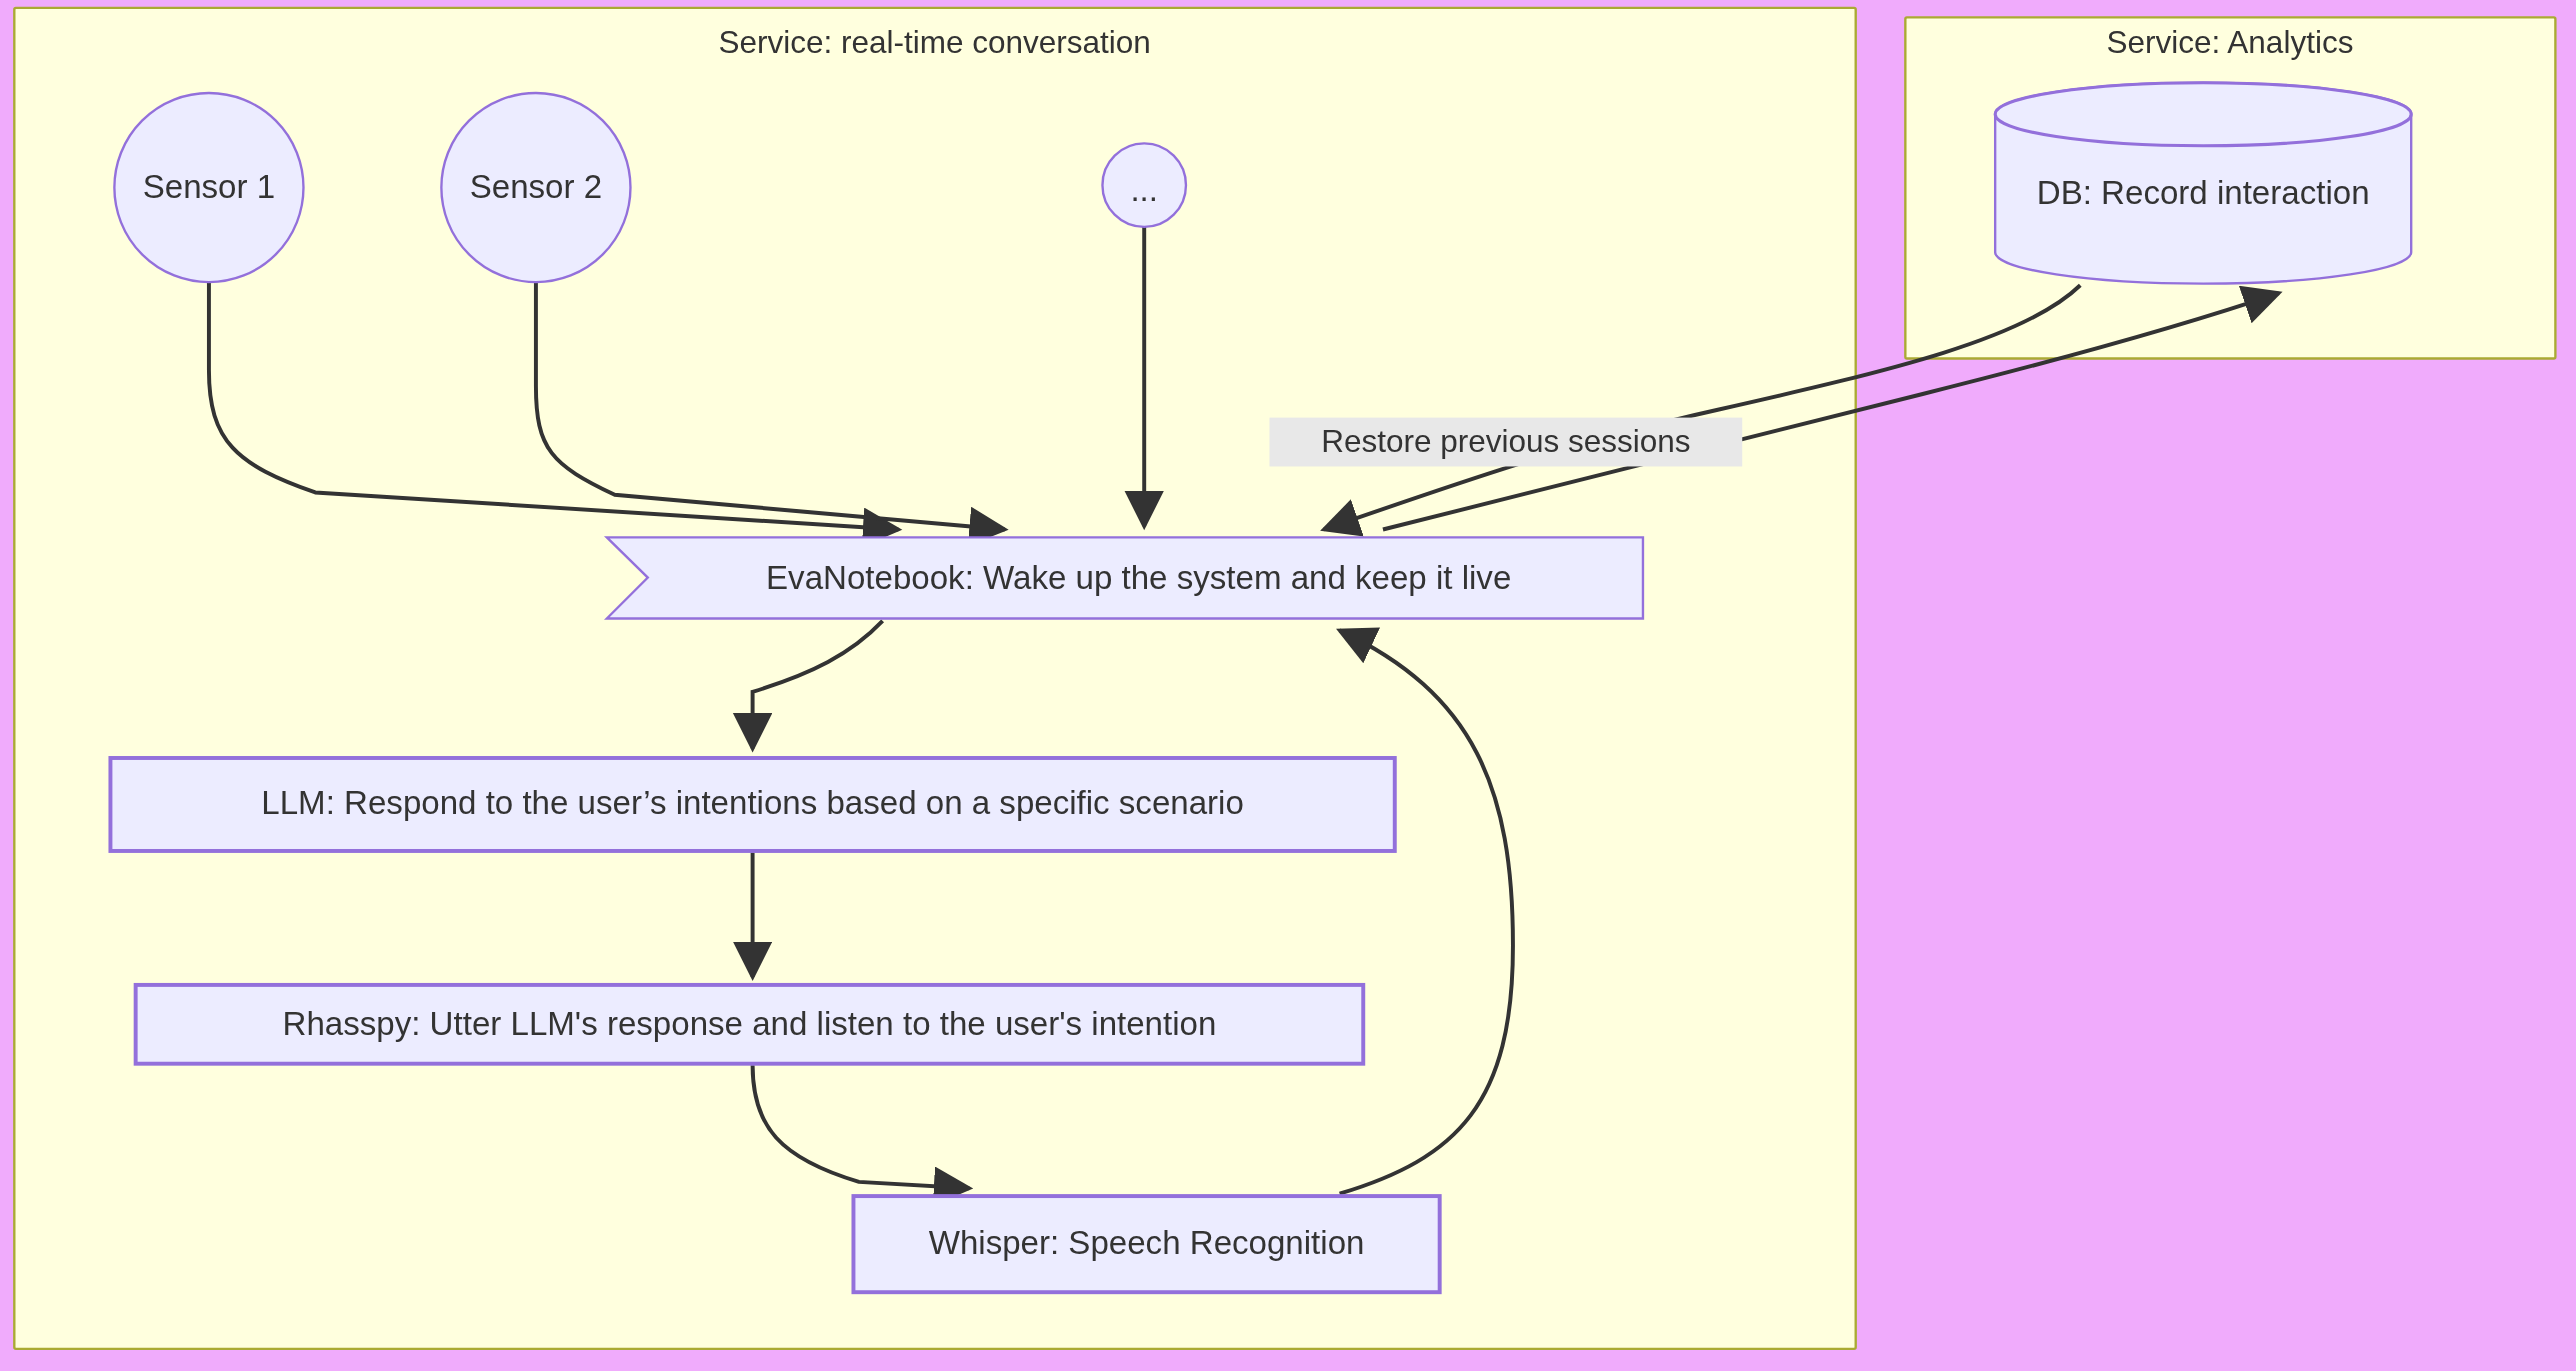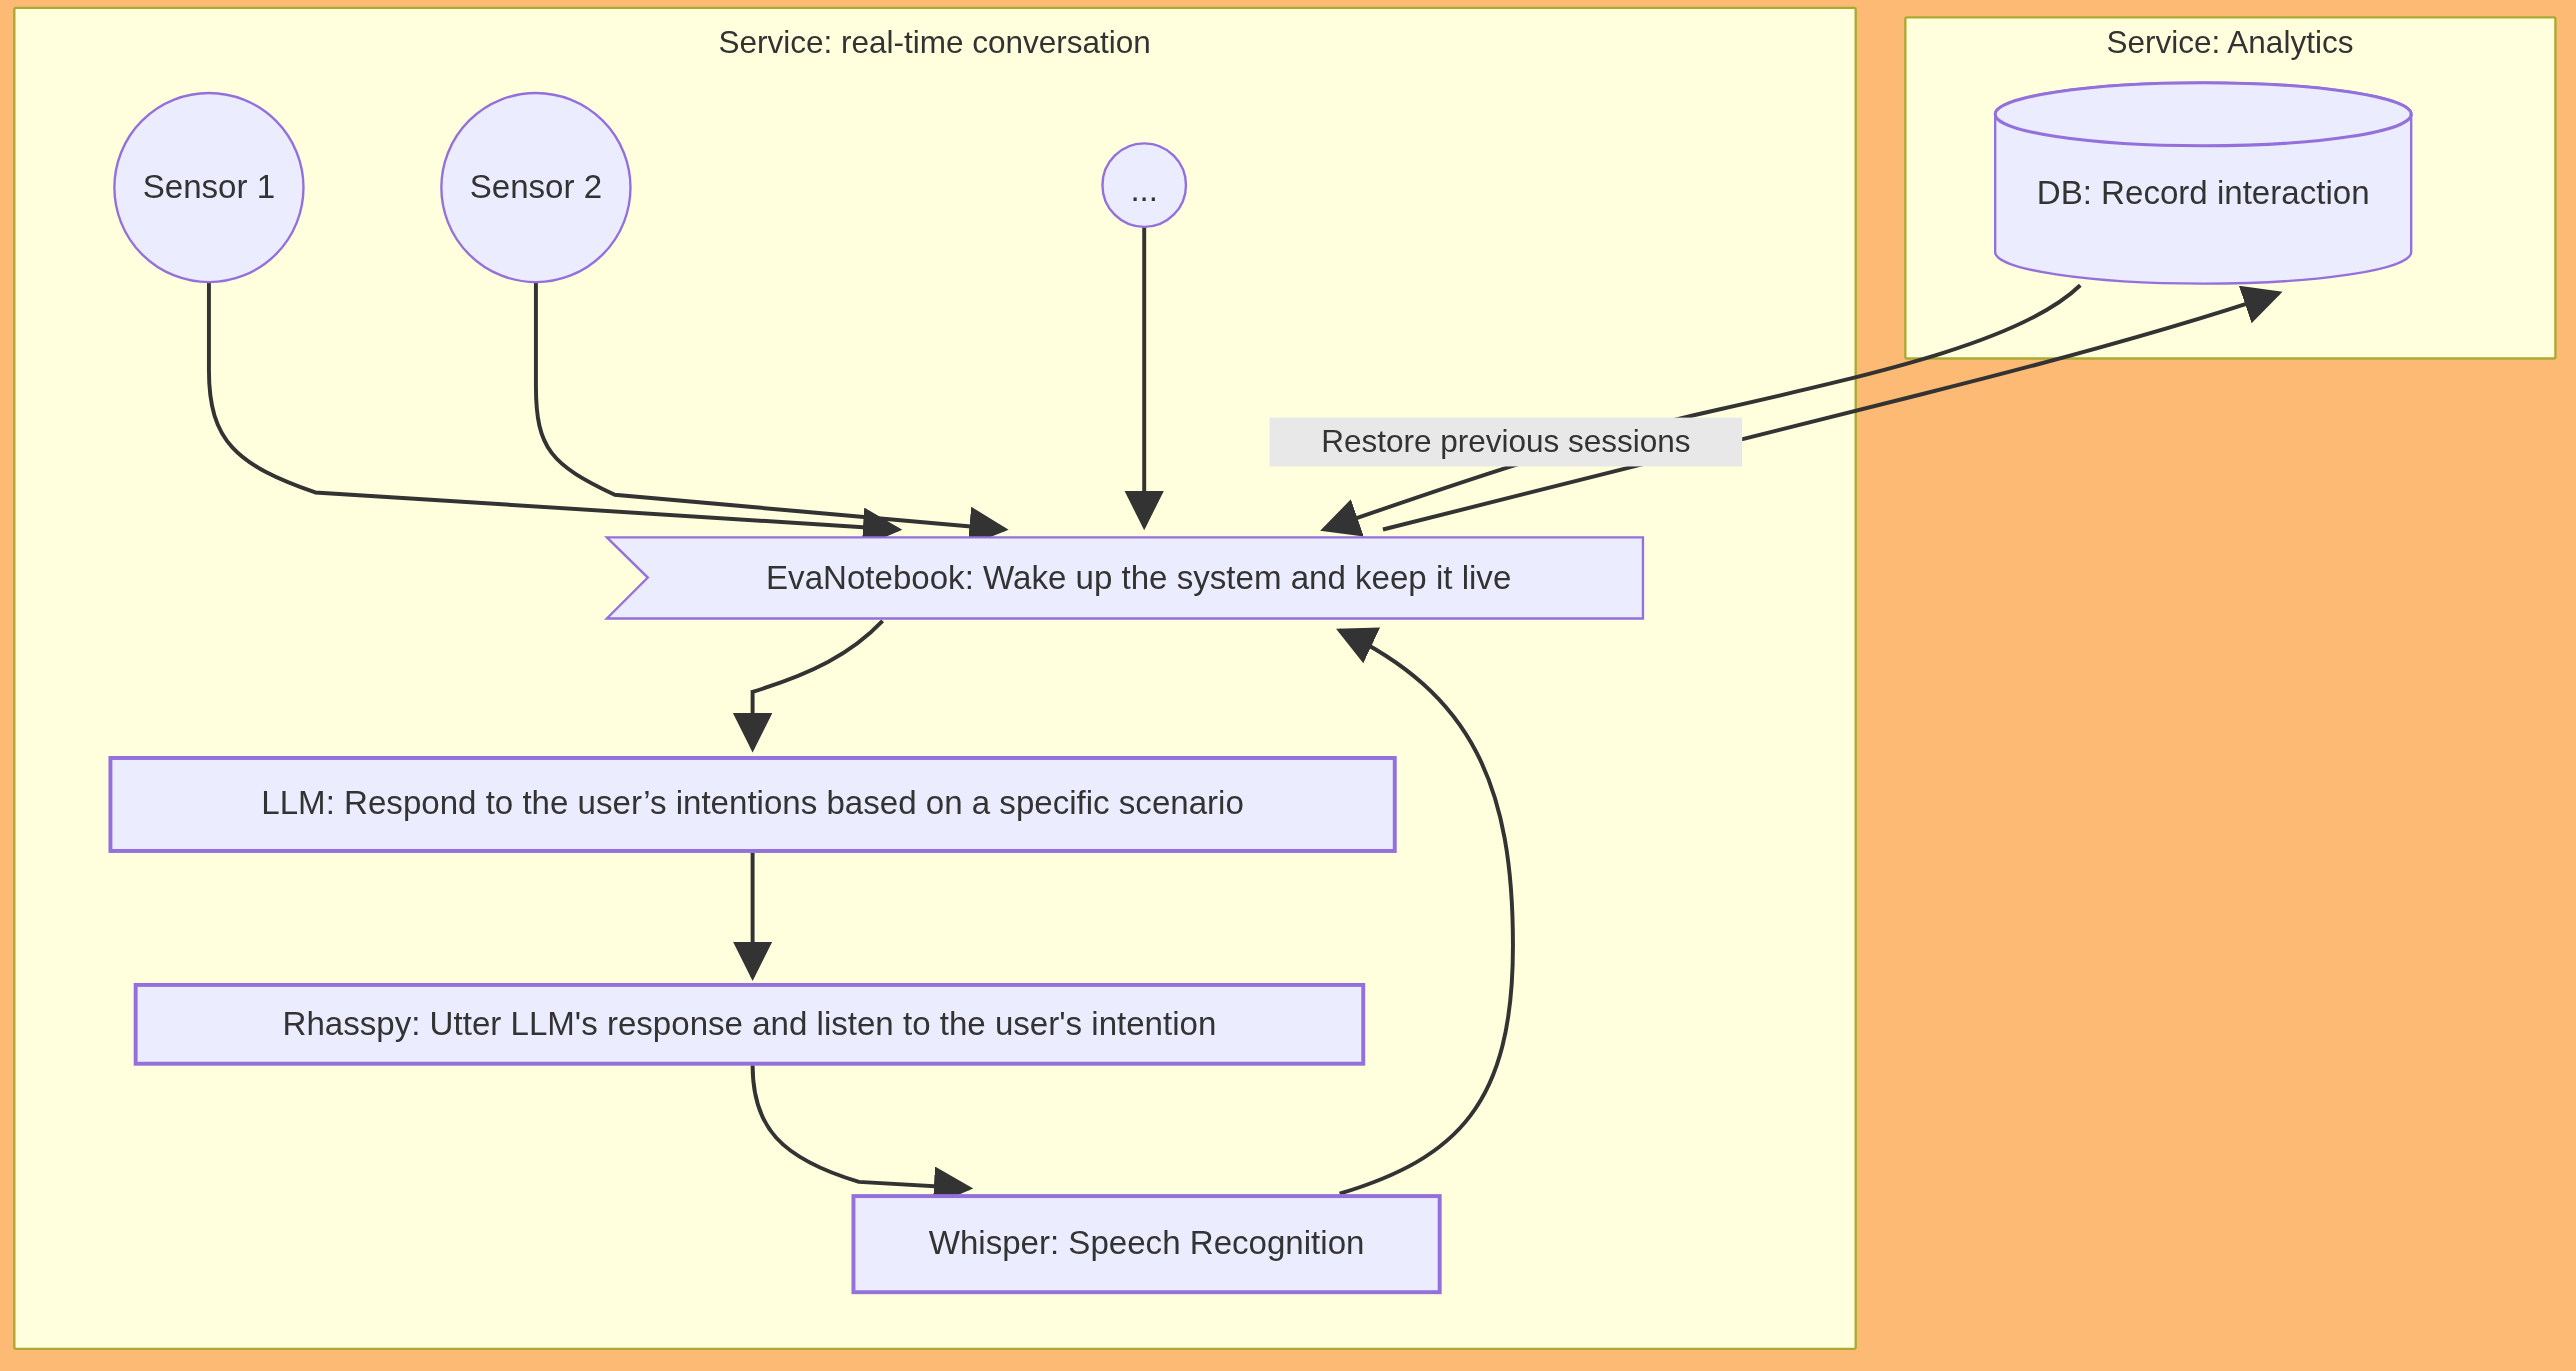--- a/index.html
+++ b/index.html
@@ -8,21 +8,21 @@
     padding: 0;
     background: #ffffff;
   }
   body {
     font-family: "Liberation Sans", "DejaVu Sans", sans-serif;
   }
   #stage {
     position: relative;
     width: 2576px;
     height: 1371px;
-    background: #fdba74;
+    background: #f0abfc;
     overflow: hidden;
   }
   #diagram-svg {
     position: absolute;
     left: 0;
     top: 0;
     width: 2576px;
     height: 1371px;
   }
   .cluster-rect {

